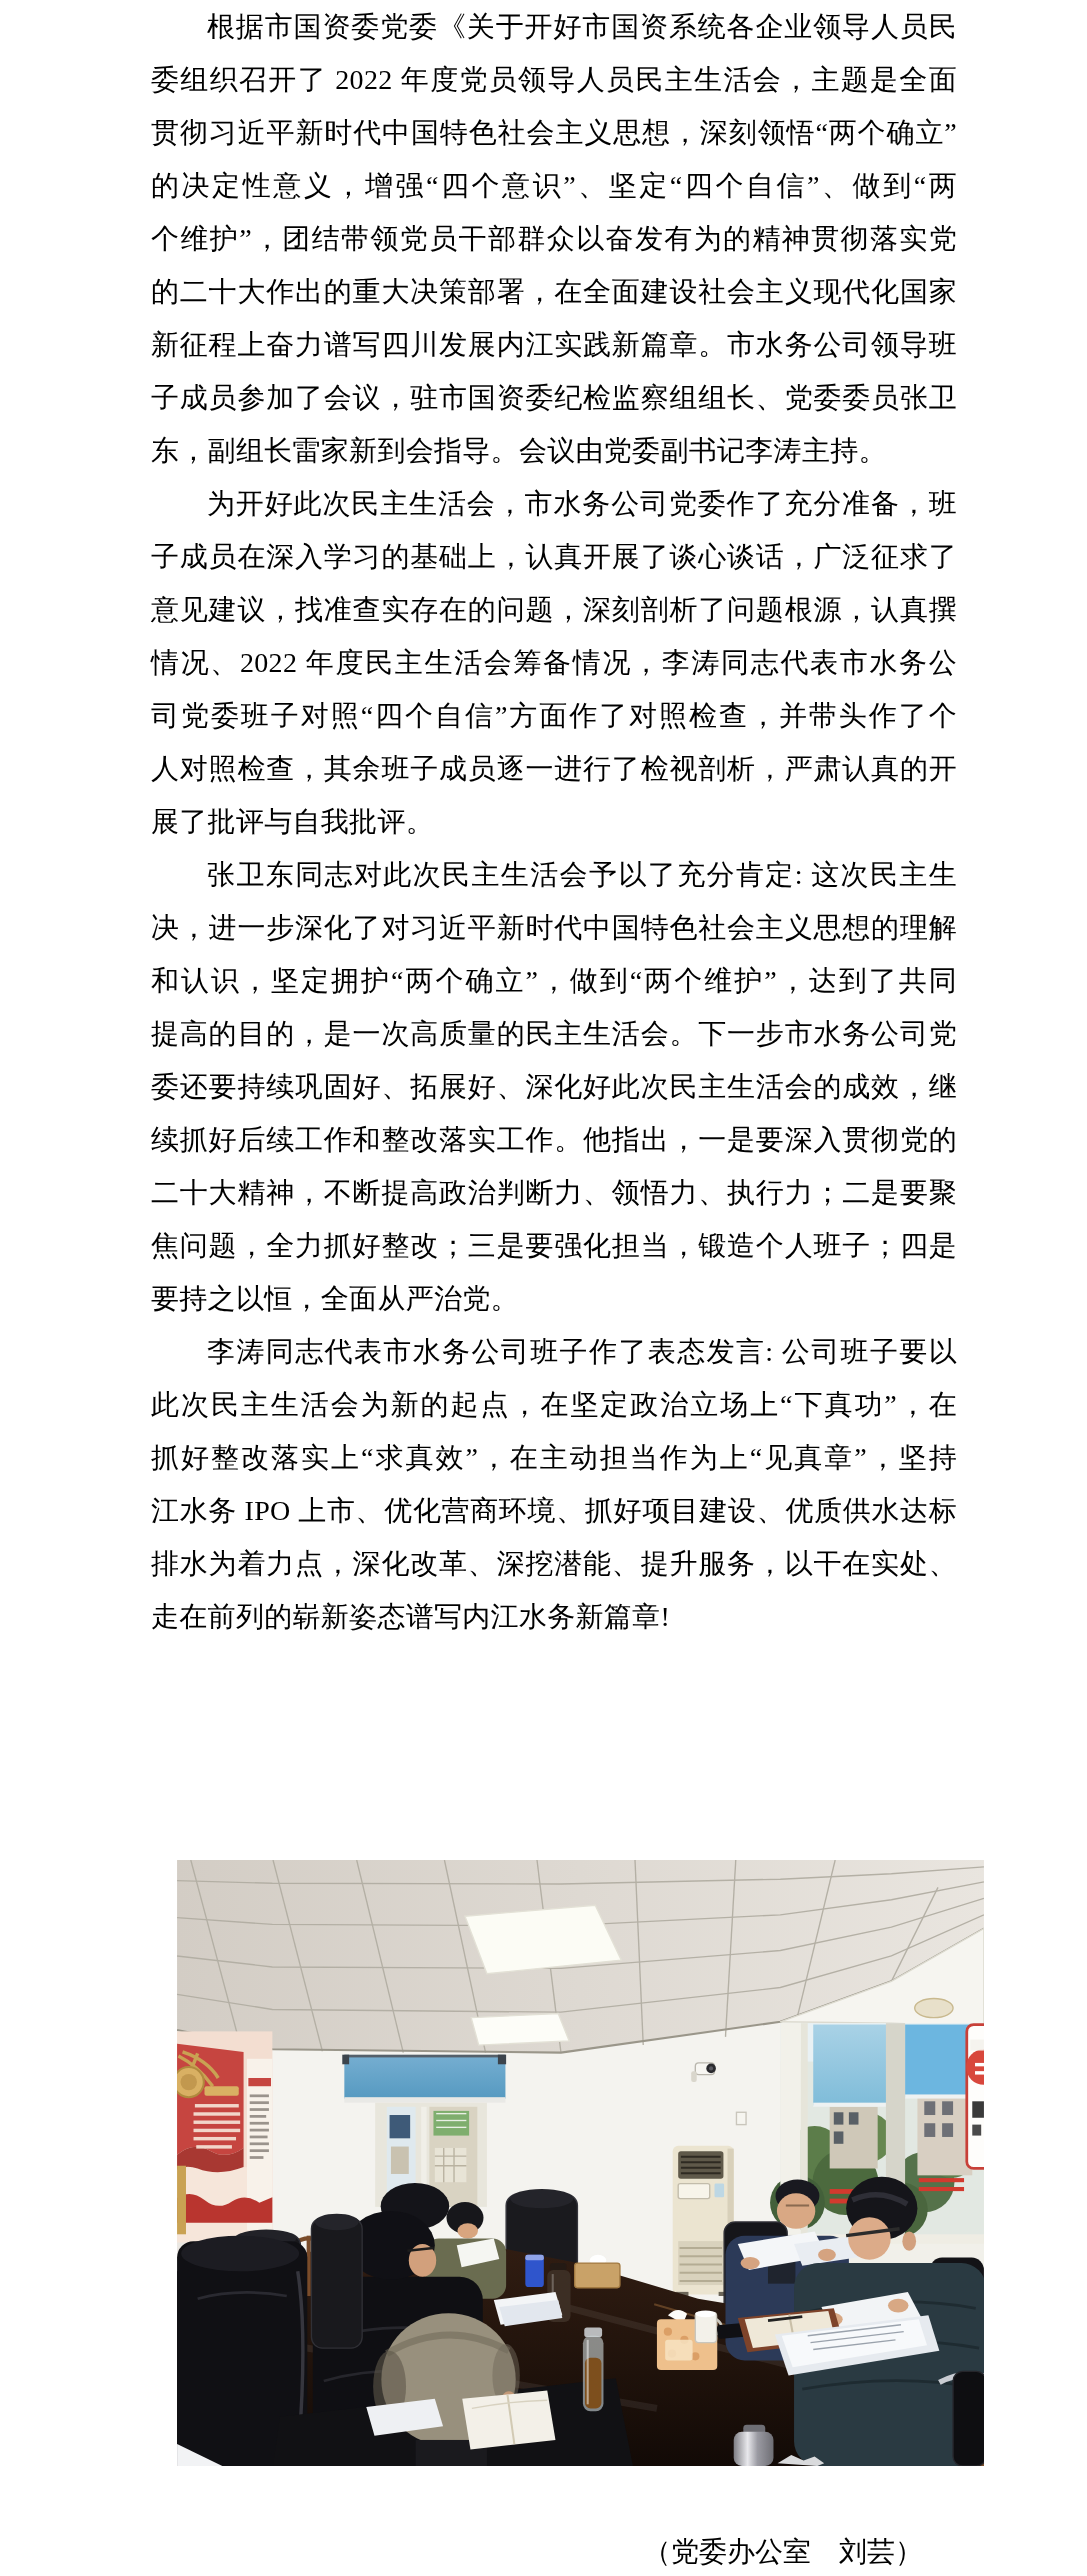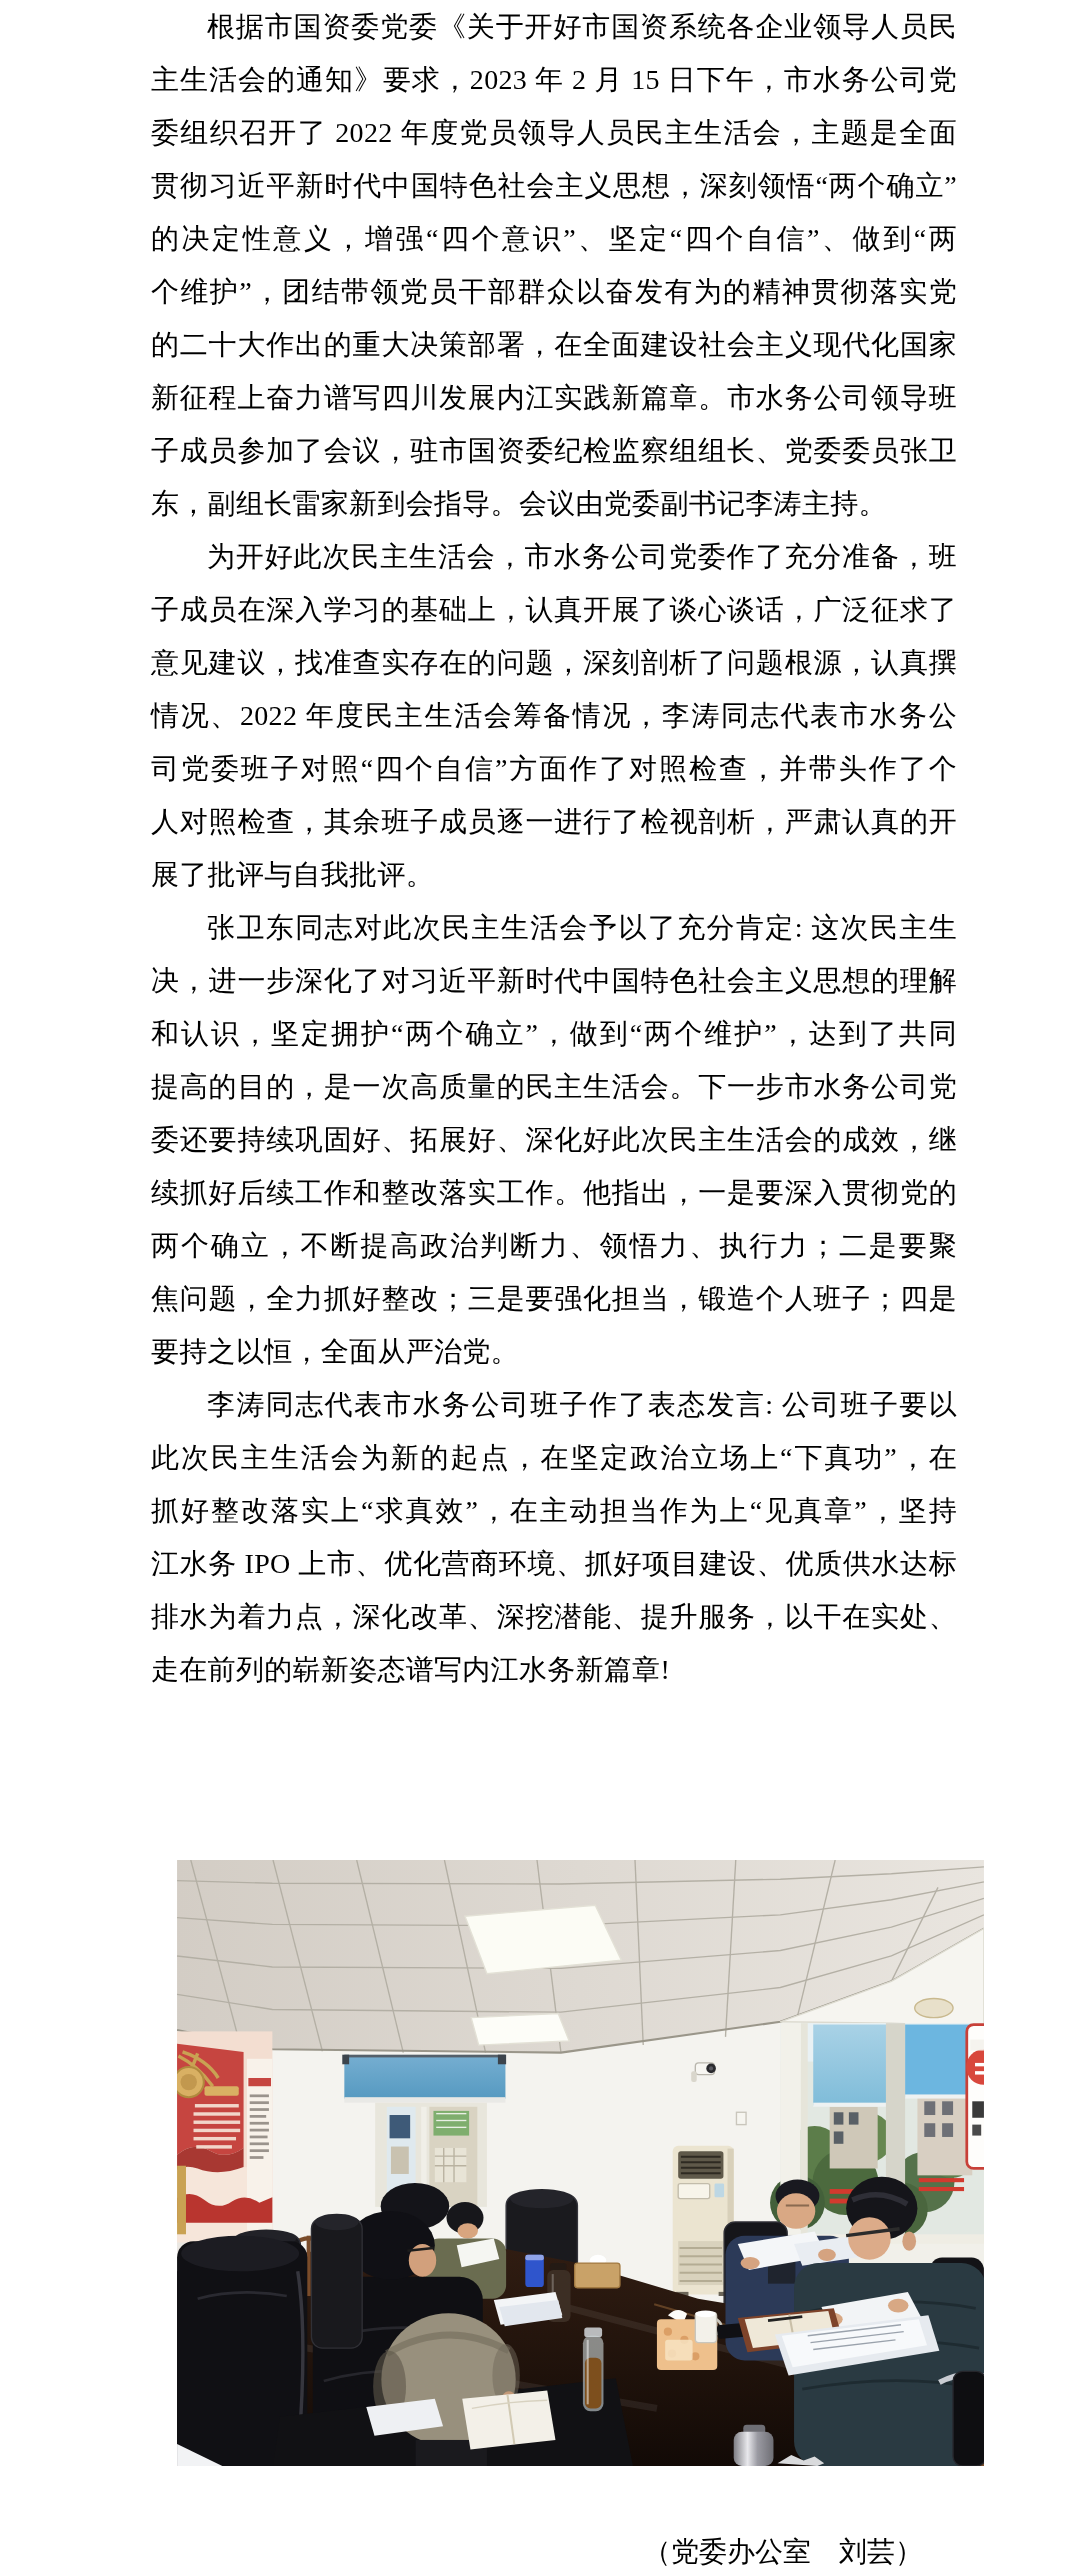--- a/index.html
+++ b/index.html
@@ -29,21 +29,20 @@
   }
 </style>
 </head>
 <body>
 
 <main>
 
   <section class="doc-body">
       <div class="para">
         <div class="line first">根据市国资委党委《关于开好市国资系统各企业领导人员民</div>
-        <div class="line">主生活会的通知》要求，2023 年 2 月 15 日下午，市水务公司党</div>
         <div class="line">委组织召开了 2022 年度党员领导人员民主生活会，主题是全面</div>
         <div class="line">贯彻习近平新时代中国特色社会主义思想，深刻领悟“两个确立”</div>
         <div class="line">的决定性意义，增强“四个意识”、坚定“四个自信”、做到“两</div>
         <div class="line">个维护”，团结带领党员干部群众以奋发有为的精神贯彻落实党</div>
         <div class="line">的二十大作出的重大决策部署，在全面建设社会主义现代化国家</div>
         <div class="line">新征程上奋力谱写四川发展内江实践新篇章。市水务公司领导班</div>
         <div class="line">子成员参加了会议，驻市国资委纪检监察组组长、党委委员张卫</div>
         <div class="line last">东，副组长雷家新到会指导。会议由党委副书记李涛主持。</div>
       </div>
       <div class="para">
@@ -55,21 +54,21 @@
         <div class="line">人对照检查，其余班子成员逐一进行了检视剖析，严肃认真的开</div>
         <div class="line last">展了批评与自我批评。</div>
       </div>
       <div class="para">
         <div class="line first">张卫东同志对此次民主生活会予以了充分肯定: 这次民主生</div>
         <div class="line">决，进一步深化了对习近平新时代中国特色社会主义思想的理解</div>
         <div class="line">和认识，坚定拥护“两个确立”，做到“两个维护”，达到了共同</div>
         <div class="line">提高的目的，是一次高质量的民主生活会。下一步市水务公司党</div>
         <div class="line">委还要持续巩固好、拓展好、深化好此次民主生活会的成效，继</div>
         <div class="line">续抓好后续工作和整改落实工作。他指出，一是要深入贯彻党的</div>
-        <div class="line">两个确立，不断提高政治判断力、领悟力、执行力；二是要聚</div>
+        <div class="line">二十大精神，不断提高政治判断力、领悟力、执行力；二是要聚</div>
         <div class="line">焦问题，全力抓好整改；三是要强化担当，锻造个人班子；四是</div>
         <div class="line last">要持之以恒，全面从严治党。</div>
       </div>
       <div class="para">
         <div class="line first">李涛同志代表市水务公司班子作了表态发言: 公司班子要以</div>
         <div class="line">此次民主生活会为新的起点，在坚定政治立场上“下真功”，在</div>
         <div class="line">抓好整改落实上“求真效”，在主动担当作为上“见真章”，坚持</div>
         <div class="line">江水务 IPO 上市、优化营商环境、抓好项目建设、优质供水达标</div>
         <div class="line">排水为着力点，深化改革、深挖潜能、提升服务，以干在实处、</div>
         <div class="line last">走在前列的崭新姿态谱写内江水务新篇章!</div>

